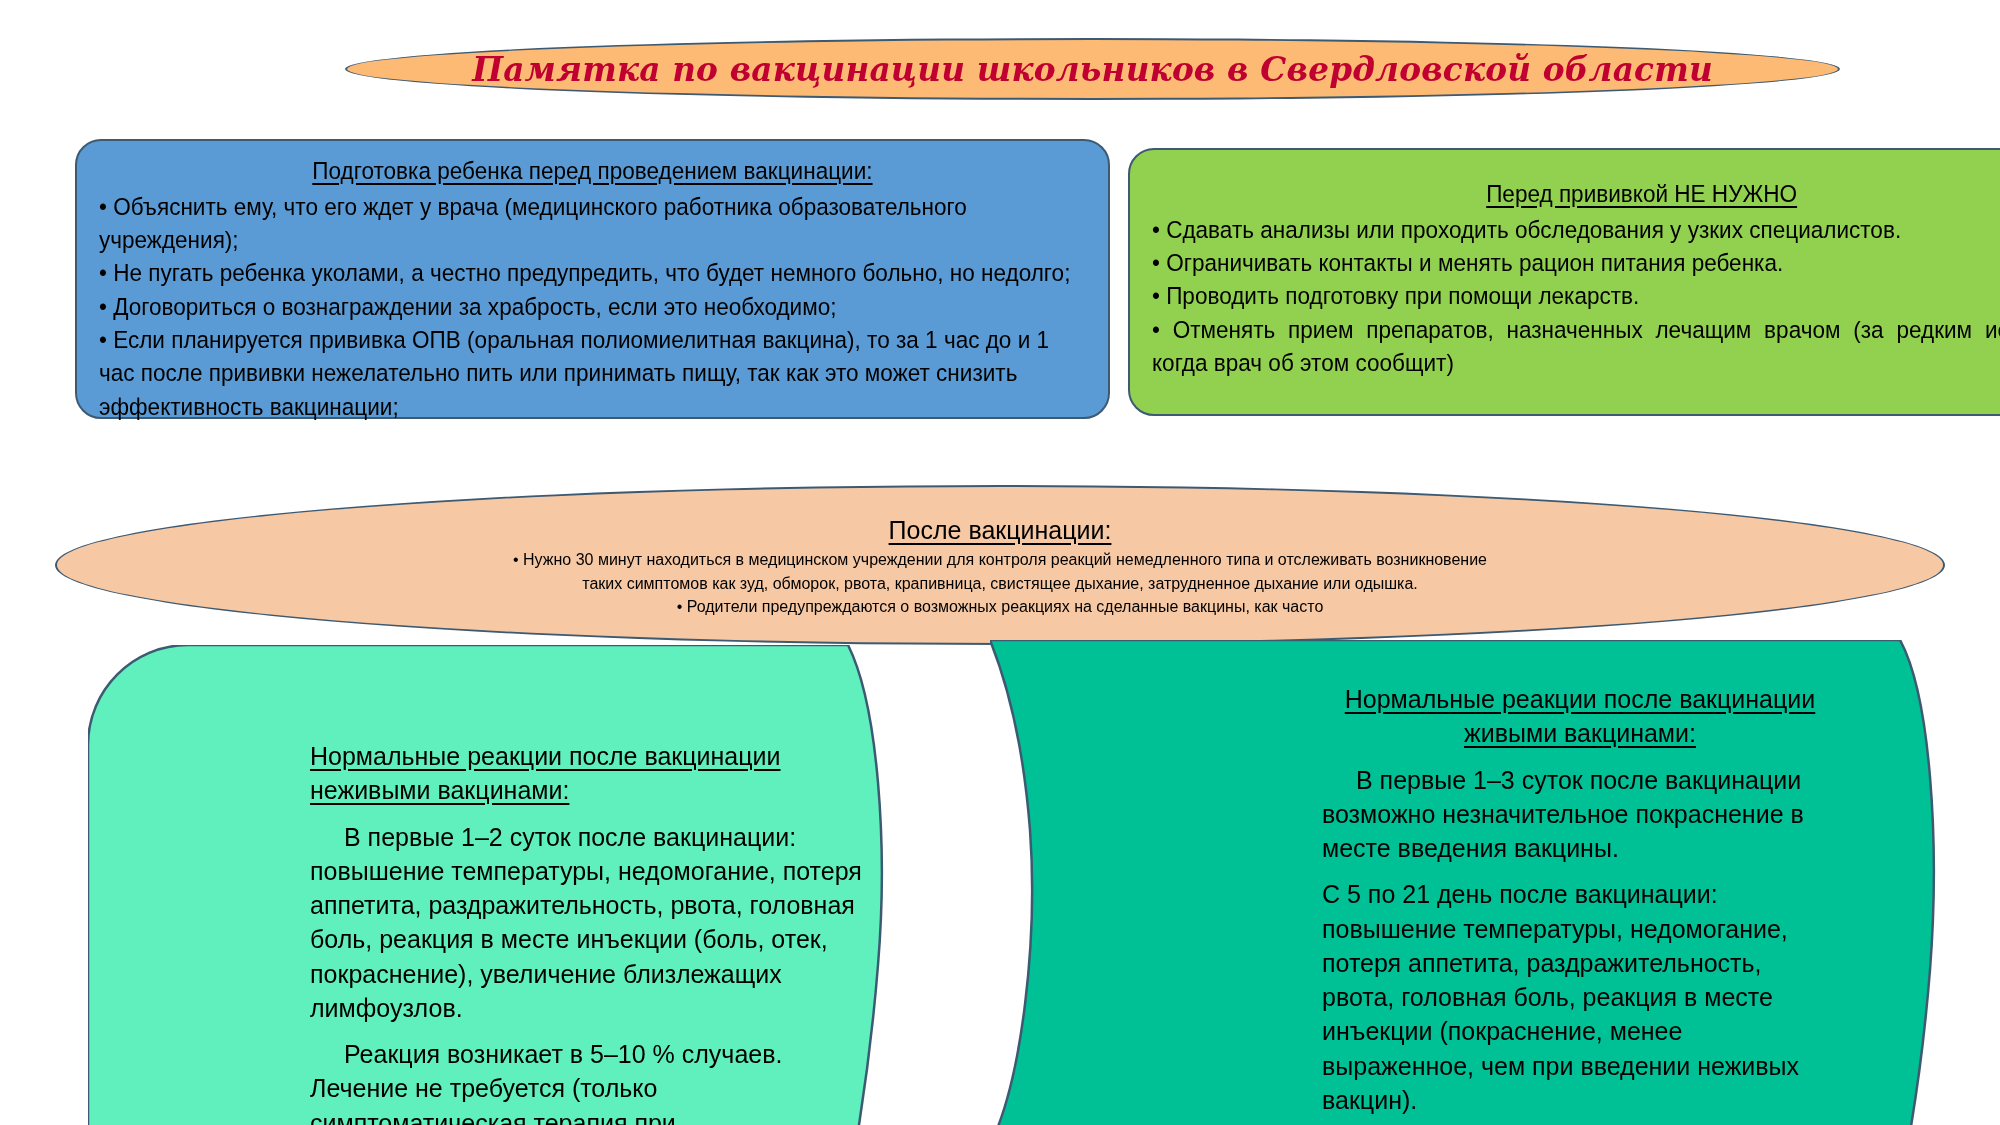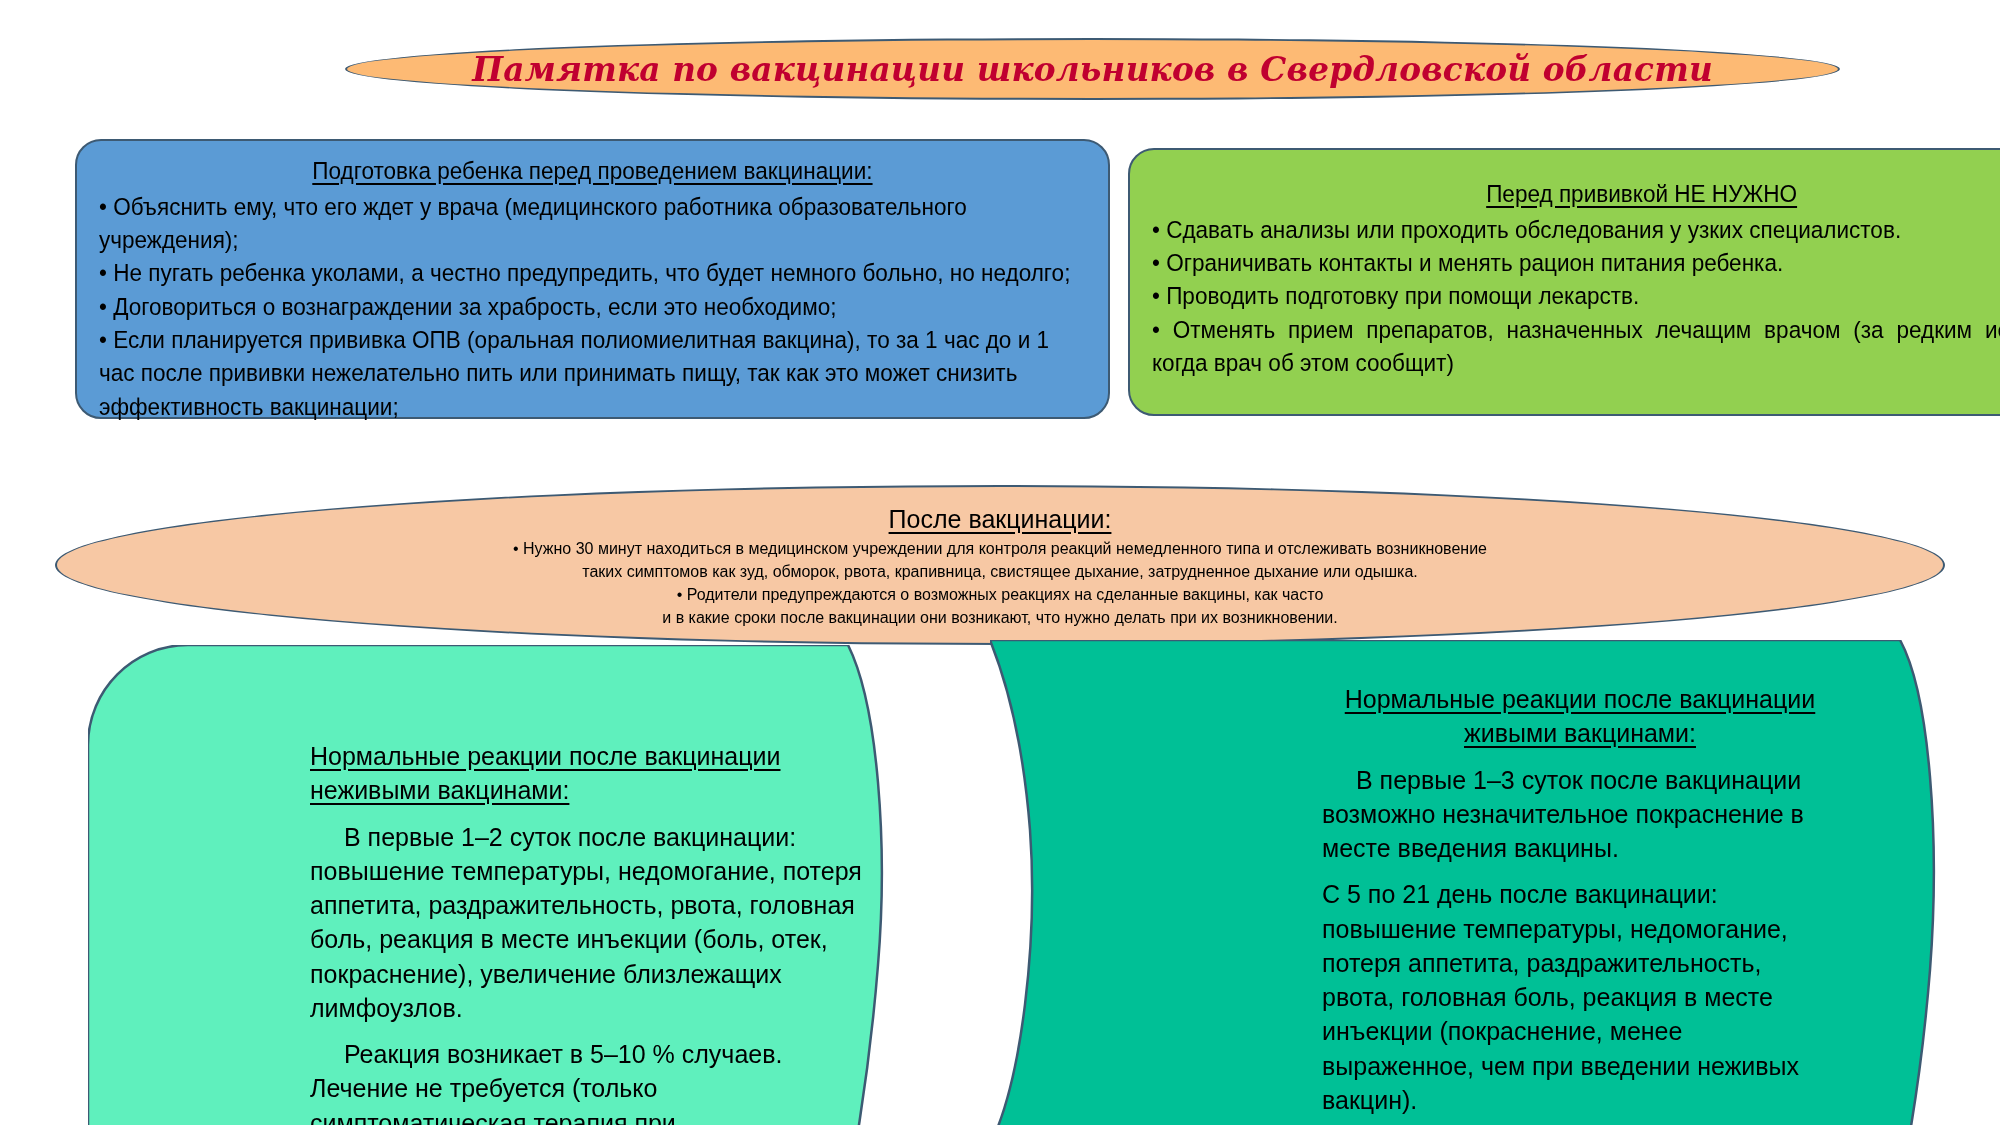--- a/index.html
+++ b/index.html
@@ -155,21 +155,20 @@
     <div class="line narrow">• Ограничивать контакты и менять рацион питания ребенка.</div>
     <div class="line narrow">• Проводить подготовку при помощи лекарств.</div>
     <div class="line narrow just">• Отменять прием препаратов, назначенных лечащим врачом (за редким исключением, когда врач об этом сообщит)</div>
   </div>
 
   <div class="ellipse">
     <div class="heading">После вакцинации:</div>
     <div class="line">• Нужно 30 минут находиться в медицинском учреждении для контроля реакций немедленного типа и отслеживать возникновение</div>
     <div class="line">таких симптомов как зуд, обморок, рвота, крапивница, свистящее дыхание, затрудненное дыхание или одышка.</div>
     <div class="line">• Родители предупреждаются о возможных реакциях на сделанные вакцины,  как часто</div>
-    <div class="line">и в какие сроки после вакцинации они возникают, что нужно делать при их возникновении.</div>
   </div>
 
   <div class="doc-wrap doc-left">
     <svg width="950" height="500" viewBox="0 0 950 500">
       <path d="M 100 0 L 760 0 C 790 60 800 200 790 320 C 782 420 772 470 768 500 L 0 500 L 0 100 C 0 45 45 0 100 0 Z" fill="#5ff0bd" stroke="#3d5a73" stroke-width="2.5"></path>
     </svg>
     <div class="doc-text txt-left">
       <p class="para"><span class="heading">Нормальные реакции после вакцинации неживыми вакцинами:</span></p>
       <p class="para indent">В первые 1–2 суток после вакцинации: повышение температуры, недомогание, потеря аппетита, раздражительность, рвота, головная боль, реакция в месте инъекции (боль, отек, покраснение), увеличение близлежащих лимфоузлов.</p>
       <p class="para indent">Реакция возникает в 5–10 % случаев. Лечение не требуется (только симптоматическая терапия при необходимости), реакции самостоятельно проходят в течение 2–5 дней.</p>

